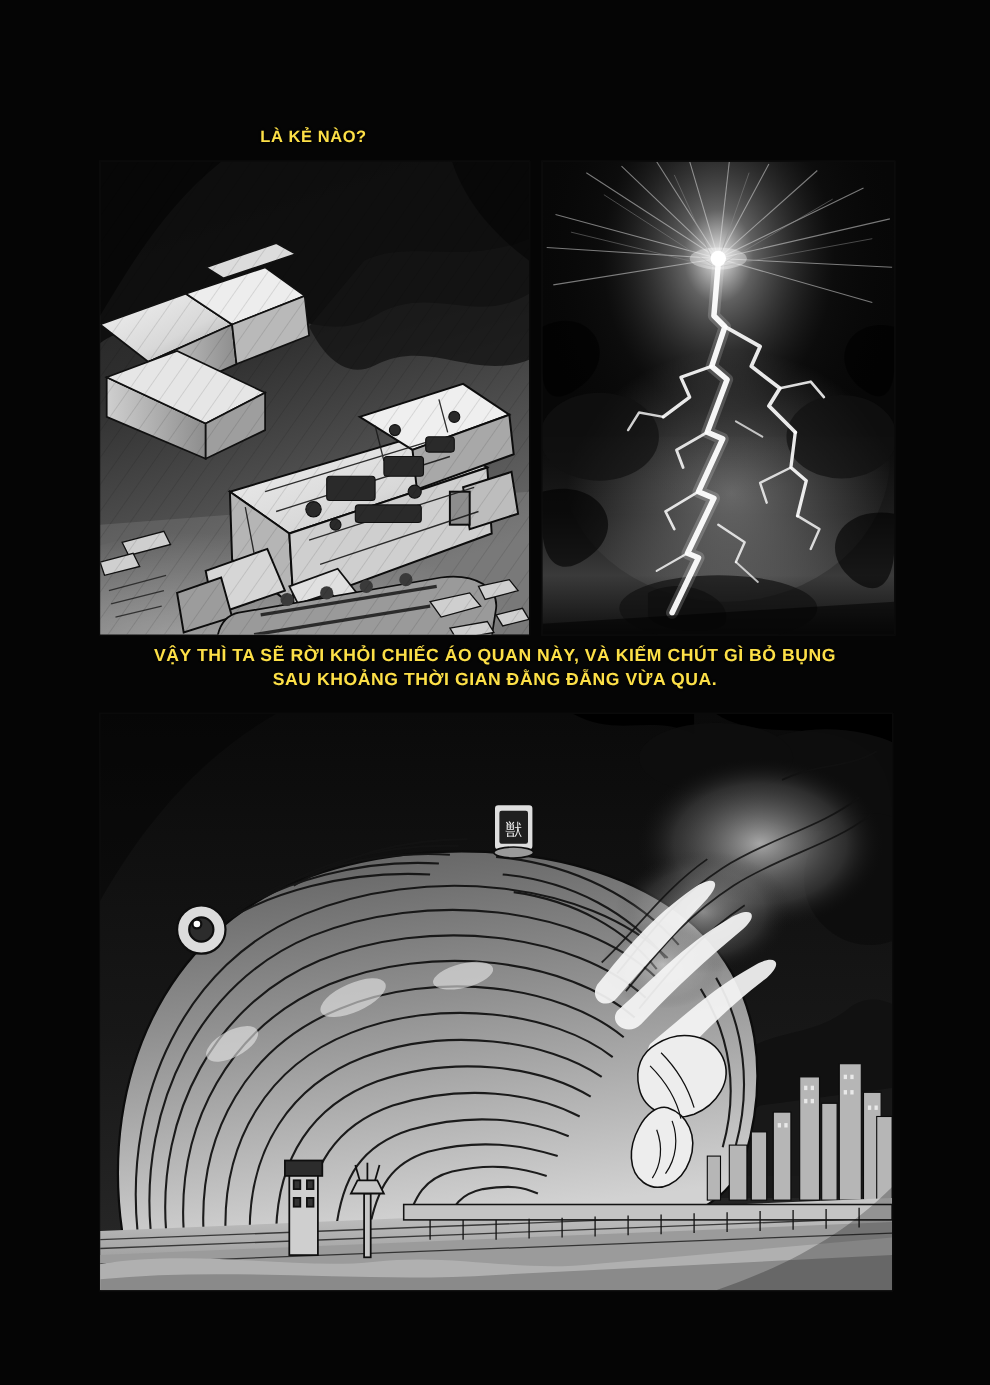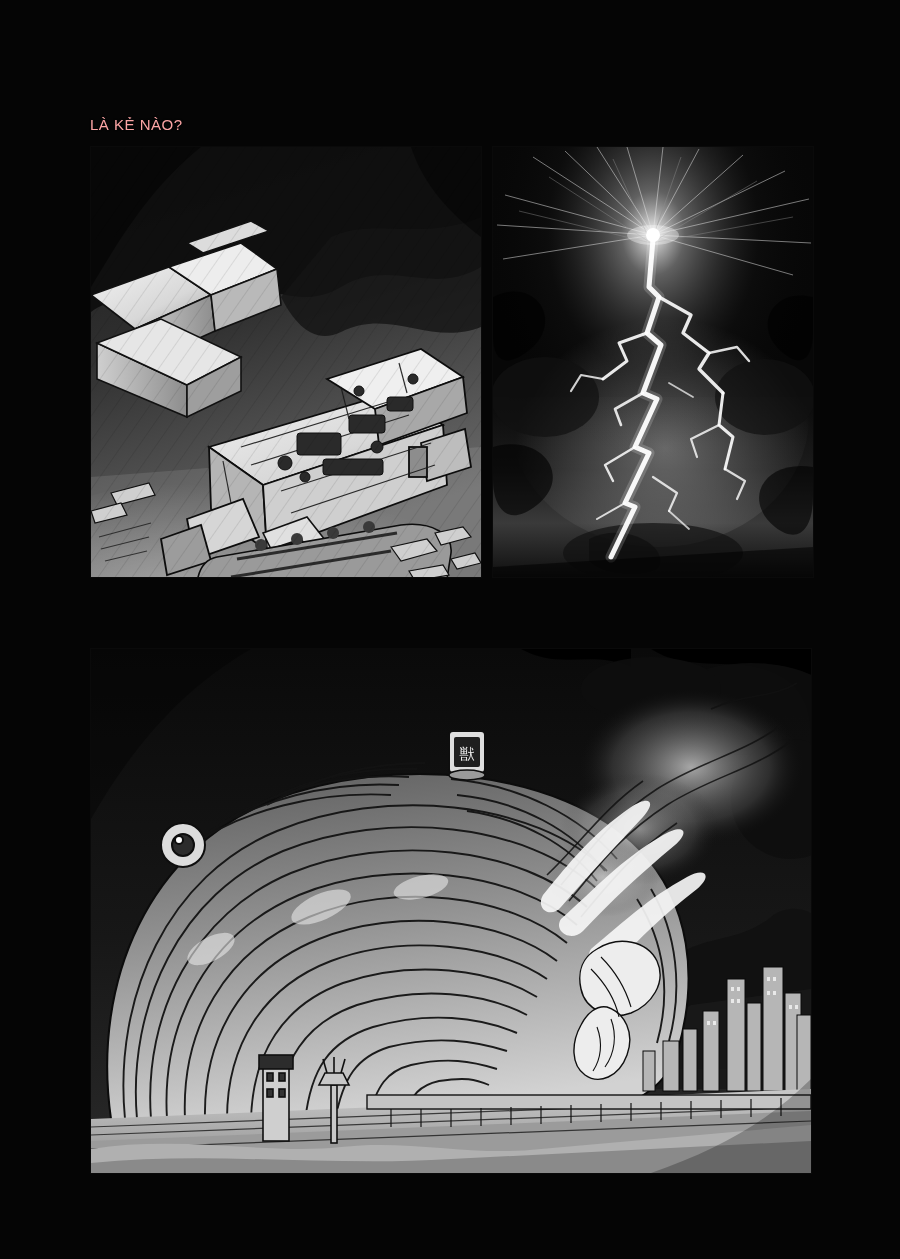--- a/index.html
+++ b/index.html
@@ -17,23 +17,24 @@
   .page {
     position: relative;
     width: 900px;
     height: 1259px;
     background: #050505;
   }
 
   
   .caption {
     position: absolute;
-    color: #fca5a5;
+    text-align: center;
+    color: #fde047;
     font-family: "Liberation Sans", sans-serif;
-    font-weight: 400;
+    font-weight: 700;
     letter-spacing: 0.5px;
     line-height: 1.35;
     white-space: pre-line;
     text-shadow: 0 0 2px #000;
   }
   #cap-top-left {
     left: 90px;
     top: 115px;
     width: 390px;
     font-size: 15px;
@@ -291,20 +292,22 @@
         <path d="M132 356 L104 372" stroke-width="2" opacity="0.8"></path>
         <path d="M176 236 L200 250" stroke-width="1.8" opacity="0.7"></path>
         <path d="M160 330 L184 346 L176 364" stroke-width="2.2" opacity="0.8"></path>
         <path d="M176 364 L196 382" stroke-width="1.8" opacity="0.7"></path>
       </g>
 
       <path d="M0 420 L320 400 L320 430 L0 430 Z" fill="#000" opacity="0.55"></path>
     </svg>
   </div>
 
+  <div class="caption" id="cap-middle">VẬY THÌ TA SẼ RỜI KHỎI CHIẾC ÁO QUAN NÀY, VÀ KIẾM CHÚT GÌ BỎ BỤNG
+SAU KHOẢNG THỜI GIAN ĐẰNG ĐẴNG VỪA QUA.</div>
 
   <div class="panel" id="panel-whale">
     <svg viewBox="0 0 720 524" preserveAspectRatio="none">
       <defs>
         <linearGradient id="wSky" x1="0" y1="0" x2="0" y2="1">
           <stop offset="0%" stop-color="#0a0a0a"></stop>
           <stop offset="55%" stop-color="#171717"></stop>
           <stop offset="100%" stop-color="#2a2a2a"></stop>
         </linearGradient>
         <linearGradient id="wBody" x1="0" y1="0" x2="0.2" y2="1">

